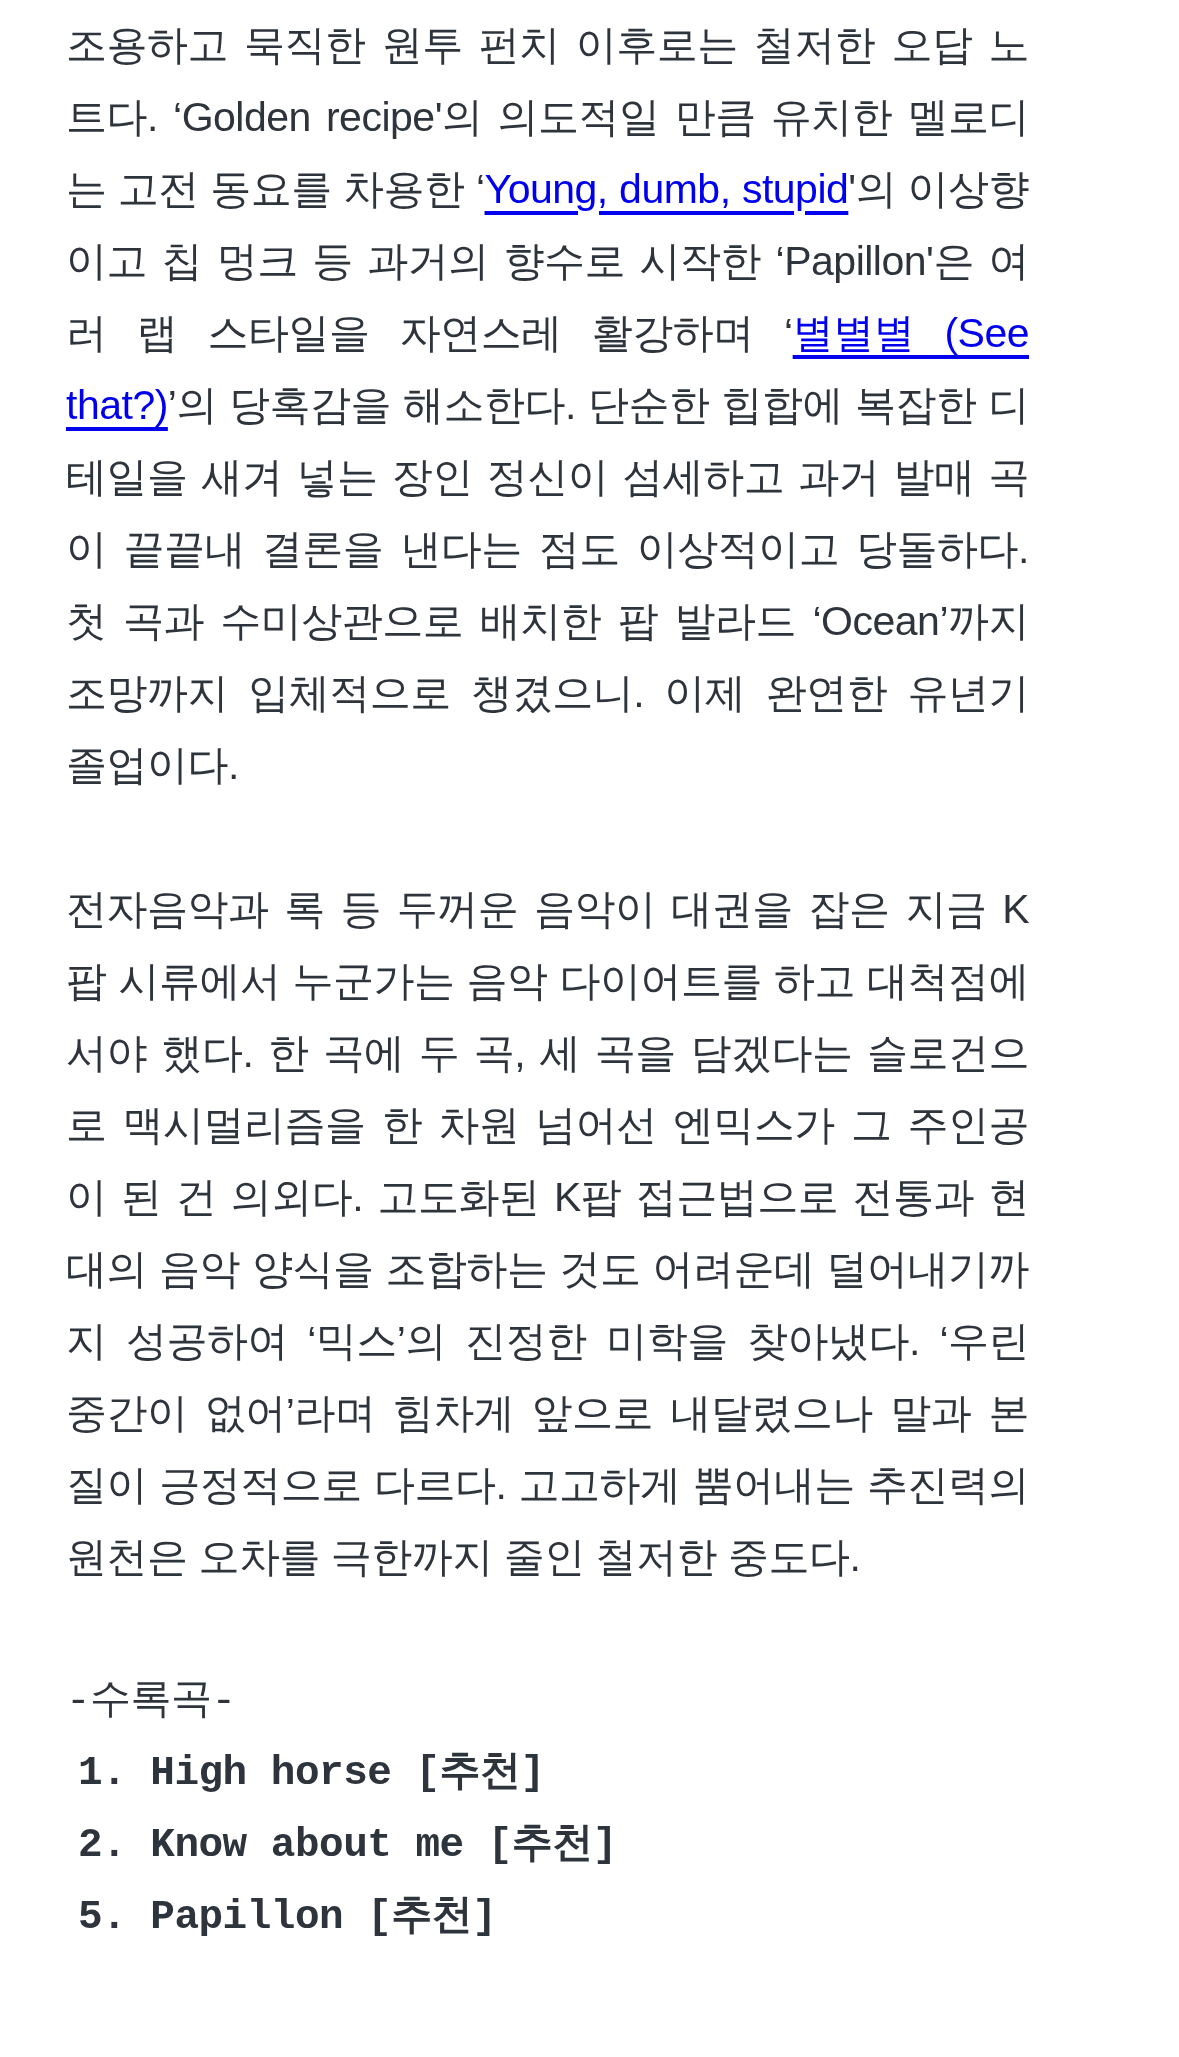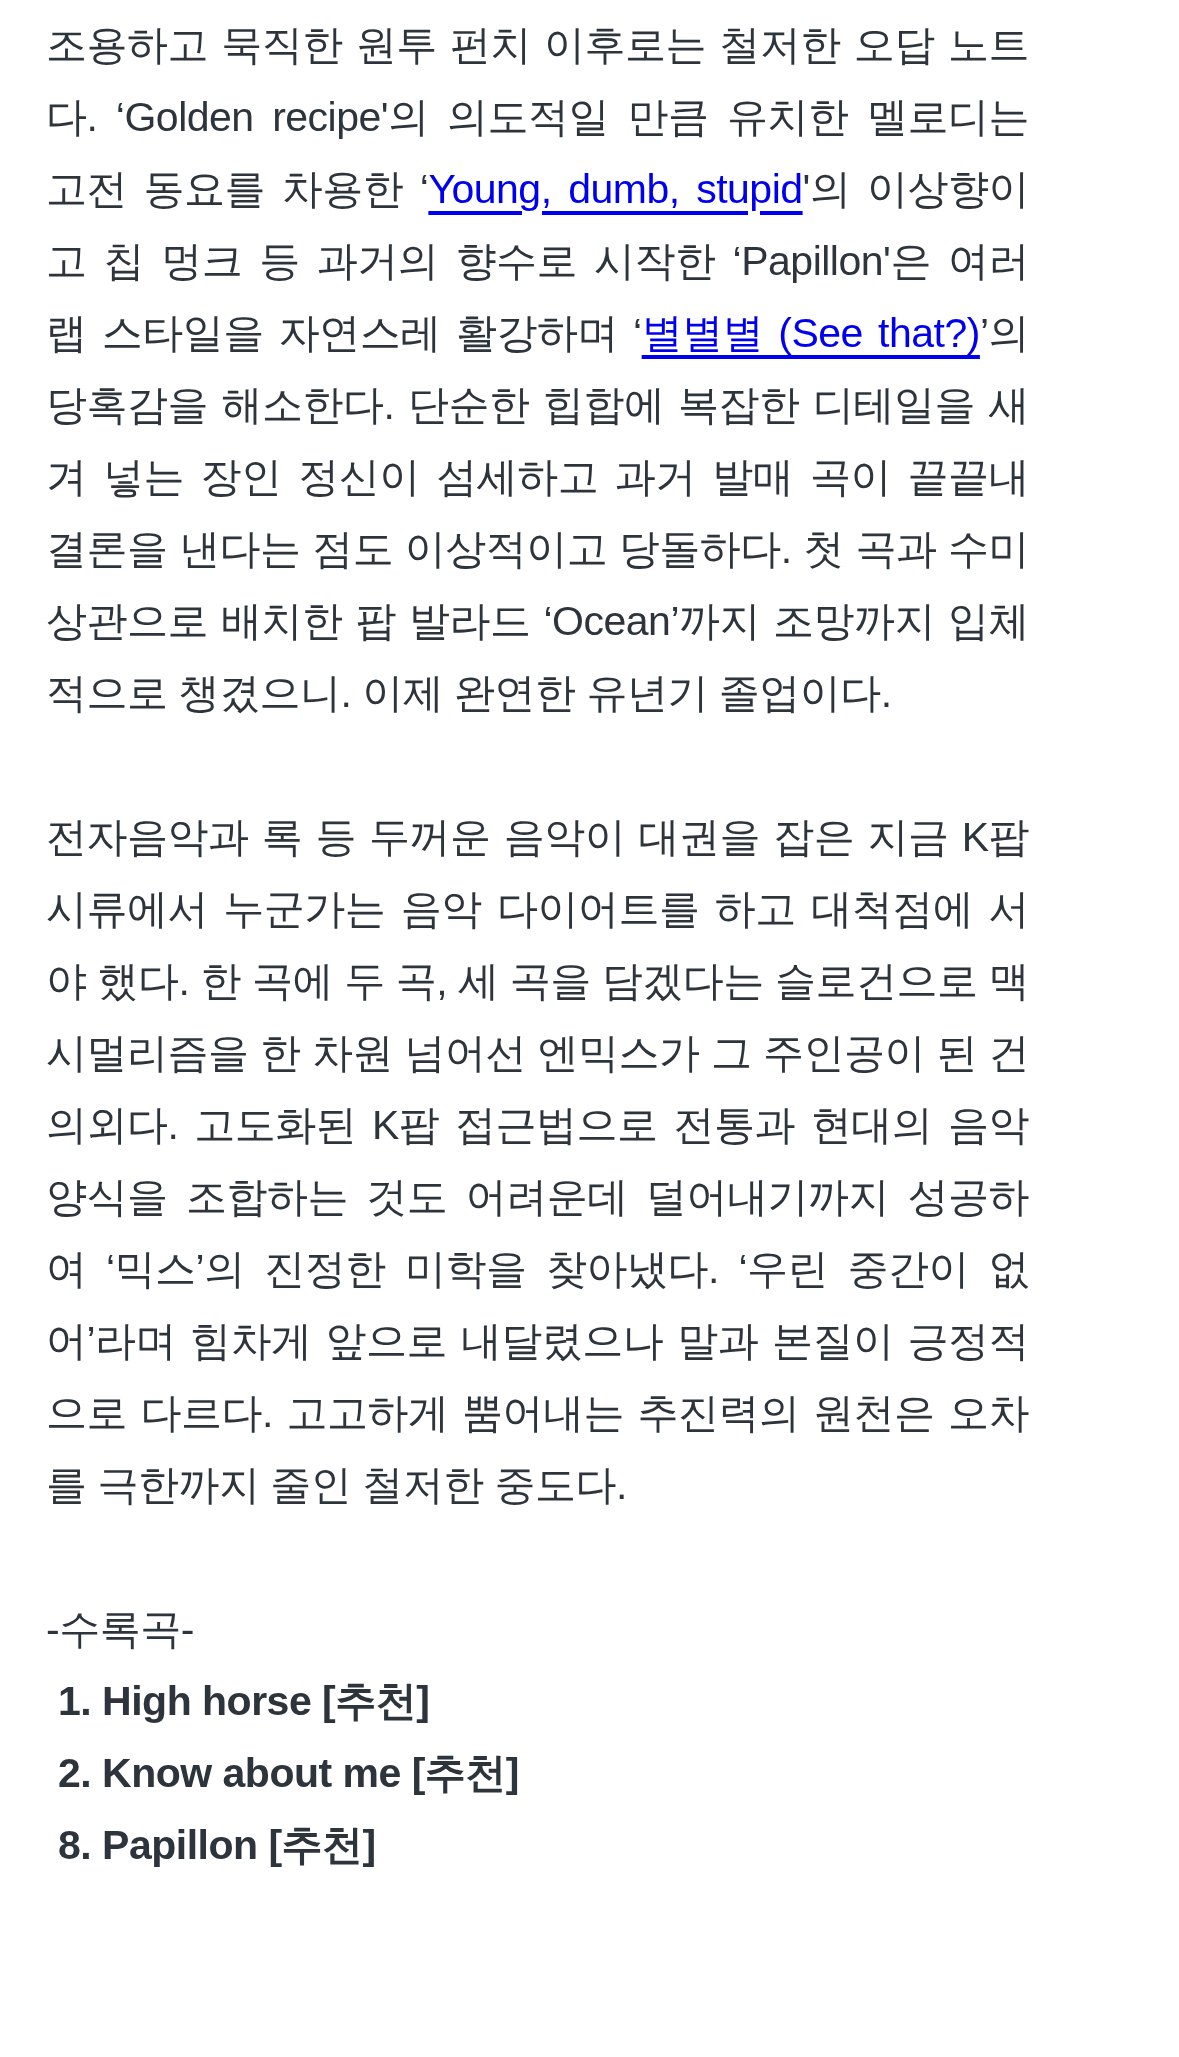--- a/index.html
+++ b/index.html
@@ -9,21 +9,21 @@
   }
   html,body{
     margin:0;
     padding:0;
     background:var(--bg-color);
   }
   .page{
     width:1075px;
     height:2057px;
     box-sizing:border-box;
-    padding:9px 46px 0 46px;
+    padding:9px 46px 0 66px;
     overflow:hidden;
     background:var(--bg-color);
     font-family:"Liberation Sans", sans-serif;
     color:var(--text-color);
   }
   .review-body p.review-paragraph{
     margin:0 0 72px 0;
     font-size:41px;
     line-height:72px;
     text-align:justify;
@@ -34,20 +34,21 @@
     color:var(--link-color);
     text-decoration:underline;
     text-decoration-thickness:4px;
     text-underline-offset:8px;
     cursor:pointer;
   }
   .tracklist{
     font-size:41px;
     line-height:72px;
     letter-spacing:-0.5px;
+    font-family:Liberation Mono, monospace;
   }
   .tracklist .tracklist-heading{
     font-weight:400;
   }
   .tracklist .track{
     font-weight:400;
   }
   .tracklist .track.bold{
     font-weight:700;
     margin-left:12px;
@@ -59,16 +60,16 @@
 <div class="page">
   <div class="review-body">
       <p class="review-paragraph"><span>조용하고 묵직한 원투 펀치 이후로는 철저한 오답 노트다. ‘Golden recipe'의 의도적일 만큼 유치한 멜로디는 고전 동요를 차용한 ‘</span><a class="song-link" href="#">Young, dumb, stupid</a><span>'의 이상향이고 칩 멍크 등 과거의 향수로 시작한 ‘Papillon'은 여러 랩 스타일을 자연스레 활강하며 ‘</span><a class="song-link" href="#">별별별 (See that?)</a><span>’의 당혹감을 해소한다. 단순한 힙합에 복잡한 디테일을 새겨 넣는 장인 정신이 섬세하고 과거 발매 곡이 끝끝내 결론을 낸다는 점도 이상적이고 당돌하다. 첫 곡과 수미상관으로 배치한 팝 발라드 ‘Ocean’까지 조망까지 입체적으로 챙겼으니. 이제 완연한 유년기 졸업이다.</span></p>
       <p class="review-paragraph"><span>전자음악과 록 등 두꺼운 음악이 대권을 잡은 지금 K팝 시류에서 누군가는 음악 다이어트를 하고 대척점에 서야 했다. 한 곡에 두 곡, 세 곡을 담겠다는 슬로건으로 맥시멀리즘을 한 차원 넘어선 엔믹스가 그 주인공이 된 건 의외다. 고도화된 K팝 접근법으로 전통과 현대의 음악 양식을 조합하는 것도 어려운데 덜어내기까지 성공하여 ‘믹스’의 진정한 미학을 찾아냈다. ‘우린 중간이 없어’라며 힘차게 앞으로 내달렸으나 말과 본질이 긍정적으로 다르다. 고고하게 뿜어내는 추진력의 원천은 오차를 극한까지 줄인 철저한 중도다.</span></p>
     </div>
   <div class="tracklist">
     <div class="tracklist-heading">-수록곡-</div>
     <div>
         <div class="track bold">1. High horse [추천]</div>
         <div class="track bold">2. Know about me [추천]</div>
-        <div class="track bold">8. Papillon [추천]</div>
+        <div class="track bold">5. Papillon [추천]</div>
       </div>
   </div>
 </div>
 
 </body></html>

